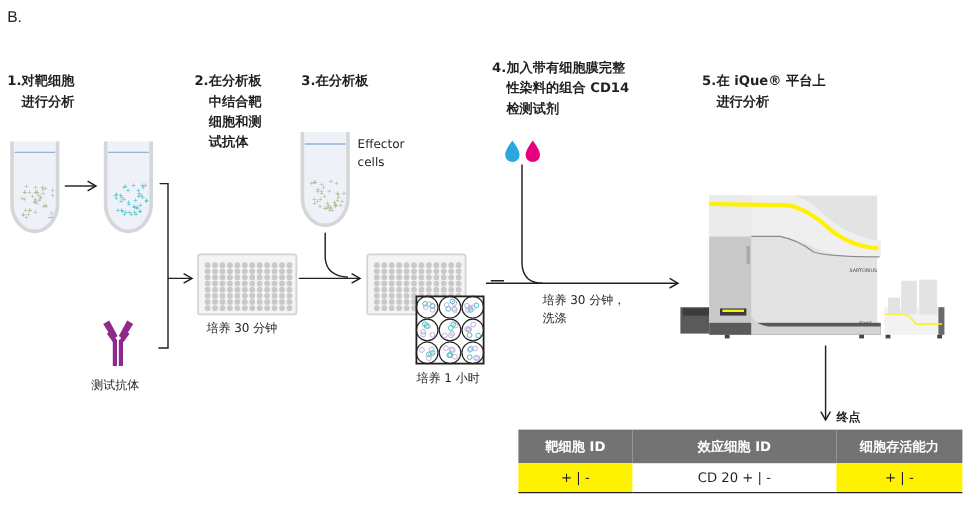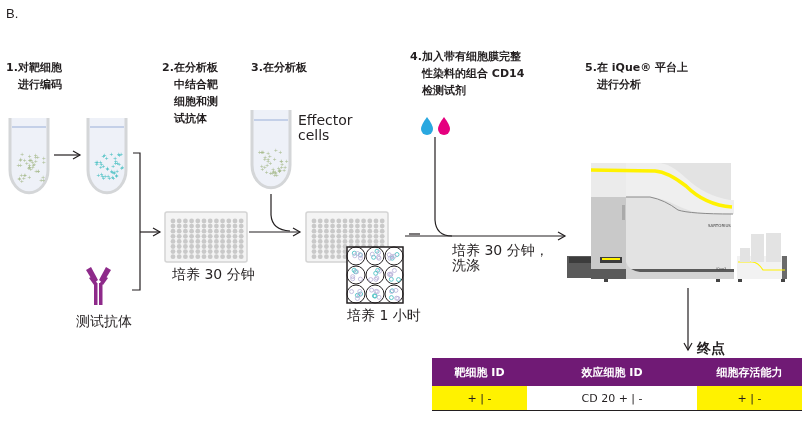--- a/index.html
+++ b/index.html
@@ -3,35 +3,35 @@
 <meta charset="utf-8">
 <style>
   html, body { margin:0; padding:0; background:#ffffff; }
   body { width:803px; height:423px; position:relative; overflow:hidden;
          font-family:"DejaVu Sans", "Liberation Sans", sans-serif; color:#231f20; }
   .abs { position:absolute; }
   .panel-label { left:6px; top:6px; font-size:13px; font-family:"Liberation Sans", sans-serif; }
   .step { font-size:11px; font-weight:bold; line-height:17px; white-space:pre-line; }
   .step .num { display:inline-block; width:12px; }
   .step .txt { display:inline-block; vertical-align:top; }
-  .caption { font-size:14px; line-height:15px; }
+  .caption { font-size:10px; line-height:15px; }
   svg.canvas { position:absolute; left:0; top:0; }
   table.results { position:absolute; left:432px; top:358px; width:370px; border-collapse:collapse; font-size:11px; }
-  table.results th { background:#701a75; color:#fff; font-weight:bold; height:28px; text-align:center; padding:0; }
+  table.results th { background:#737373; color:#fff; font-weight:bold; height:28px; text-align:center; padding:0; }
   table.results td { height:24px; text-align:center; border-bottom:1px solid #231f20; padding:0; }
   td.yellow { background:#fff200; }
 </style>
 </head>
 <body>
 
 <div class="abs panel-label">B.</div>
 
 <div class="abs step" style="left:6px;top:42px;">
   <span class="num">1.</span><span class="txt">对靶细胞
-进行编码</span>
+进行分析</span>
 </div>
 <div class="abs step" style="left:162px;top:42px;">
   <span class="num">2.</span><span class="txt">在分析板
 中结合靶
 细胞和测
 试抗体</span>
 </div>
 <div class="abs step" style="left:251px;top:42px;">
   <span class="num">3.</span><span class="txt">在分析板</span>
 </div>

